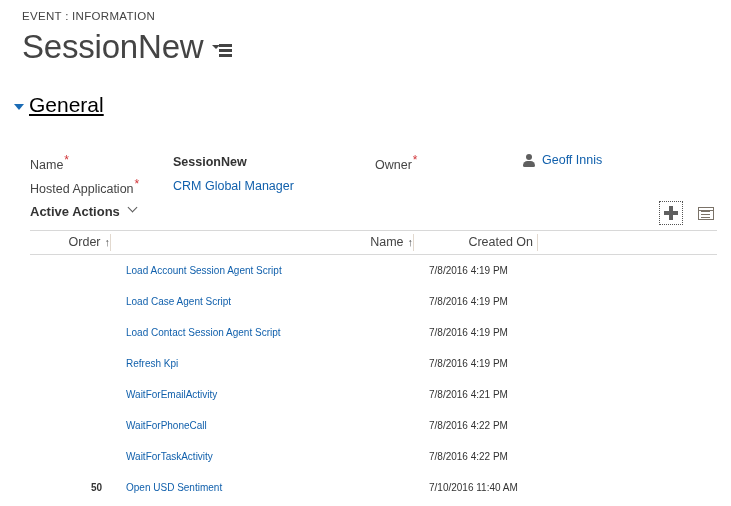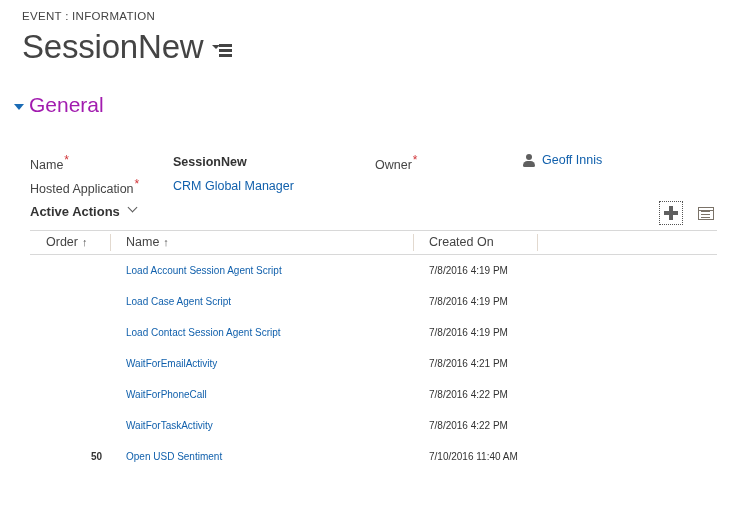--- a/index.html
+++ b/index.html
@@ -83,22 +83,23 @@
     height: 0;
     border-left: 5px solid transparent;
     border-right: 5px solid transparent;
     border-top: 6px solid #1a6bb5;
     margin-right: 5px;
     margin-top: 4px;
   }
   .section-title {
     font-size: 21px;
     font-weight: 400;
-    color: #a21caf;
+    color: #000000;
     line-height: 26px;
+    text-decoration: underline;
   }
 
   
   .form-area {
     margin-top: 22px;
     position: relative;
     height: 64px;
   }
   .field {
     position: absolute;
@@ -267,21 +268,21 @@
   }
   .grid-table {
     width: 100%;
     border-collapse: collapse;
     table-layout: fixed;
   }
   .grid-head-row th {
     font-size: 12.5px;
     font-weight: normal;
     color: #444444;
-    text-align: left;
+    text-align: right;
     padding: 4px 0 5px 0;
     border-bottom: 1px solid #d8d8d8;
     vertical-align: middle;
     position: relative;
   }
   .col-order   { width: 80px;  }
   .col-name    { width: 303px; }
   .col-created { width: 124px; }
   .col-blank   { width: auto;  }
 
@@ -441,20 +442,26 @@
           <td></td>
         </tr>
         <tr class="grid-body-row">
           <td class="cell-order"></td>
           <td class="cell-name"><a>Load Contact Session Agent Script</a></td>
           <td class="cell-created">7/8/2016 4:19 PM</td>
           <td></td>
         </tr>
         <tr class="grid-body-row">
           <td class="cell-order"></td>
+          <td class="cell-name"><a>Refresh Kpi</a></td>
+          <td class="cell-created">7/8/2016 4:19 PM</td>
+          <td></td>
+        </tr>
+        <tr class="grid-body-row">
+          <td class="cell-order"></td>
           <td class="cell-name"><a>WaitForEmailActivity</a></td>
           <td class="cell-created">7/8/2016 4:21 PM</td>
           <td></td>
         </tr>
         <tr class="grid-body-row">
           <td class="cell-order"></td>
           <td class="cell-name"><a>WaitForPhoneCall</a></td>
           <td class="cell-created">7/8/2016 4:22 PM</td>
           <td></td>
         </tr>

